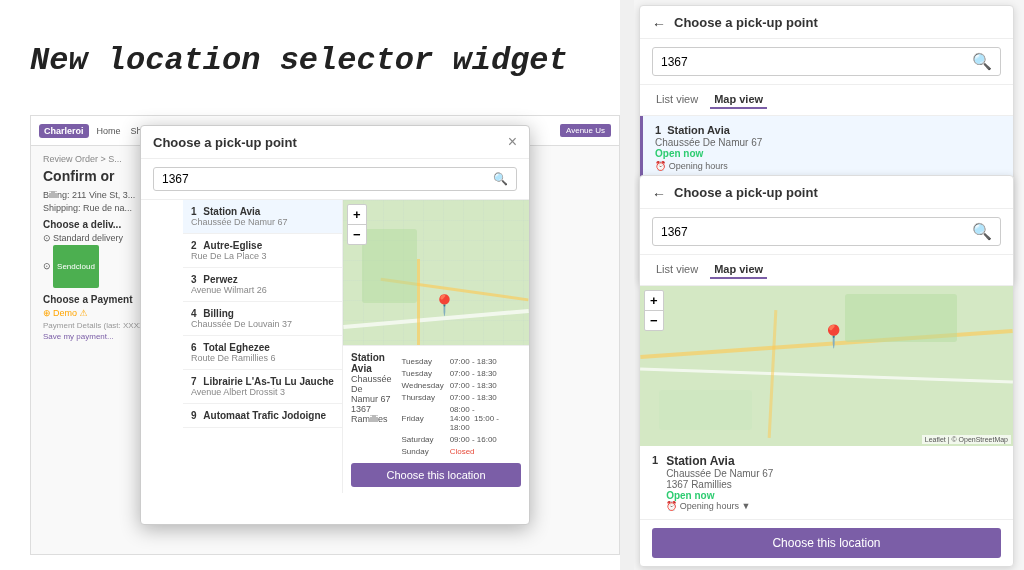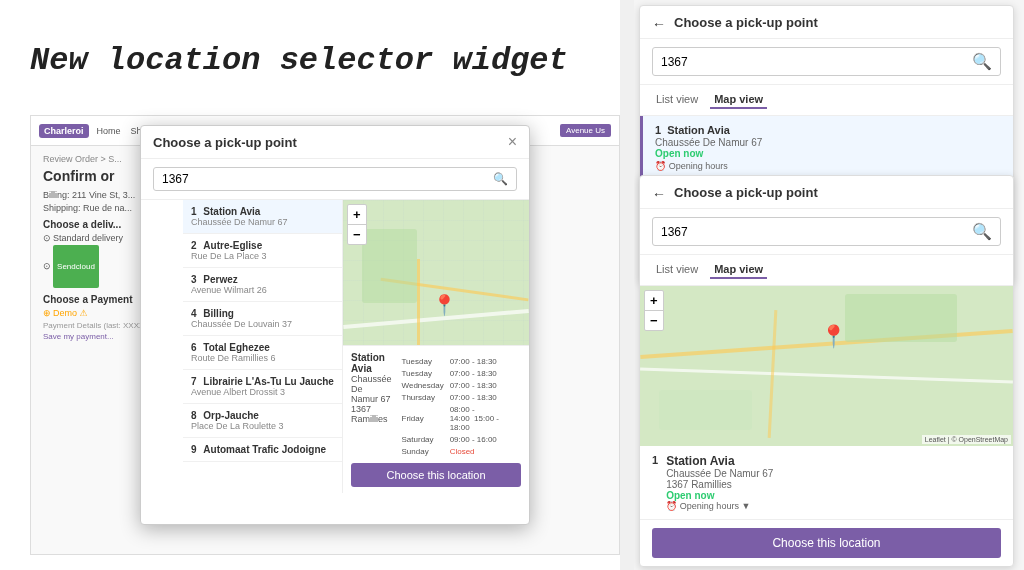--- a/index.html
+++ b/index.html
@@ -583,25 +583,20 @@
       </div>
       <div class="location-item">
         <span class="location-num">6</span>
         <span class="location-name">Total Eghezee</span>
         <div class="location-addr">Route De Ramillies 6</div>
       </div>
       <div class="location-item">
         <span class="location-num">7</span>
         <span class="location-name">Librairie L'As-Tu Lu Jauche</span>
         <div class="location-addr">Avenue Albert Drossit 3</div>
-      </div>
-      <div class="location-item">
-        <span class="location-num">8</span>
-        <span class="location-name">Orp-Jauche</span>
-        <div class="location-addr">Place De La Roulette 3</div>
       </div>
       <div class="location-item">
         <span class="location-num">9</span>
         <span class="location-name">Automaat Trafic Jodoigne</span>
         
       </div>
 
     </div>
 
     <div class="map-area">

